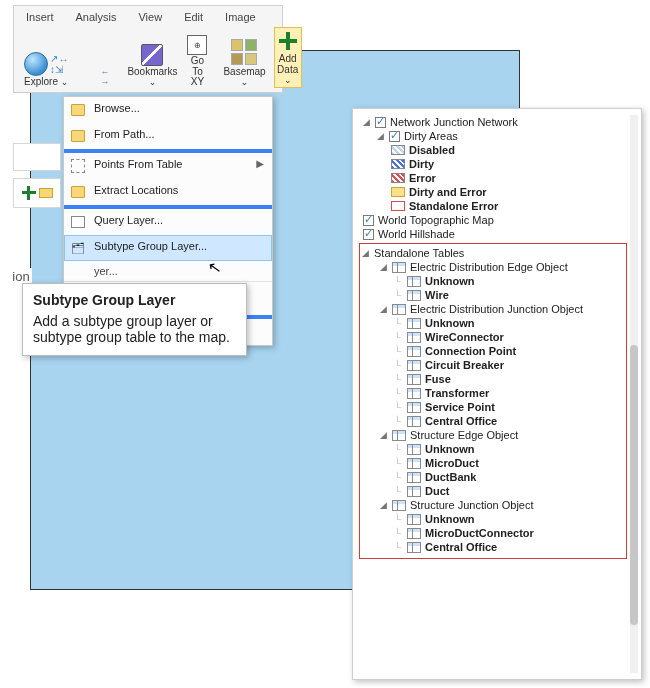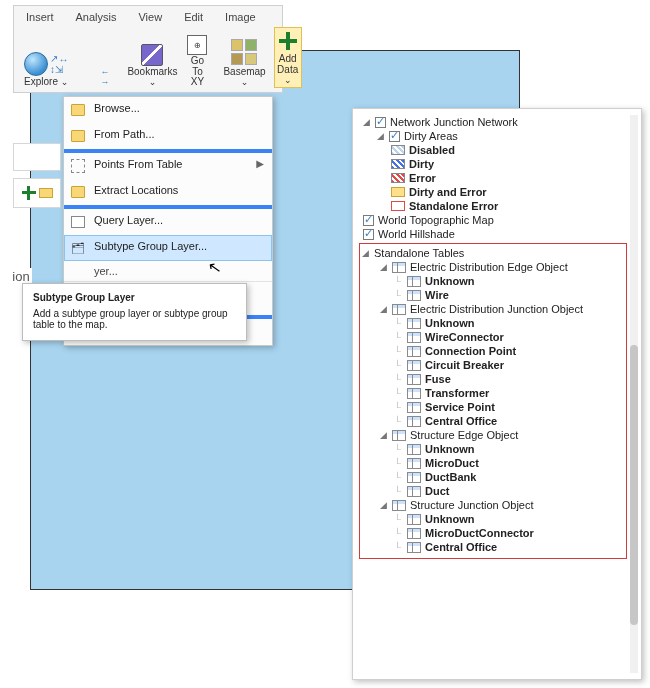--- a/index.html
+++ b/index.html
@@ -40,21 +40,21 @@
   .rech { position:absolute; left:10px; top:268px; width:22px; height:17px; background:#fff; font-size:13px; color:#555; display:flex; align-items:center; justify-content:center; border:1px solid #fff;}
   
   .frag1{ position:absolute; left:13px; top:143px; width:48px; height:28px; background:#fff; border:1px solid #d6d6d6; }
   .frag2{ position:absolute; left:13px; top:178px; width:48px; height:30px; background:#fff; border:1px solid #d6d6d6; display:flex; align-items:center; justify-content:center; gap:2px; }
   .frag2 .plus2{ width:16px;height:16px; position:relative; }
   .frag2 .plus2::before,.frag2 .plus2::after{content:"";position:absolute;background:#1b7f2e;}
   .frag2 .plus2::before{left:6px;top:1px;width:3px;height:14px;}
   .frag2 .plus2::after{top:6px;left:1px;height:3px;width:14px;}
   .frag2 .tag{ width:14px;height:10px; background:#f8d776;border:1px solid #caa437; }
   
-  .tooltip { position:absolute; left:22px; top:283px; width:225px; background:#ffffff; border:1px solid #bcbcbc; padding:8px 10px 10px 10px; font-size:10px; color:#222; box-shadow:2px 2px 6px rgba(0,0,0,.25); }
+  .tooltip { position:absolute; left:22px; top:283px; width:225px; background:#ffffff; border:1px solid #bcbcbc; padding:8px 10px 10px 10px; font-size:14px; color:#222; box-shadow:2px 2px 6px rgba(0,0,0,.25); }
   .tooltip .tth { font-weight:600; margin-bottom:5px; }
   .menu .extraline{ padding:4px 8px 4px 30px; color:#444; font-size:11px; }
   .menu .gap{ height:34px; border-top:1px solid #e3e3e3; }
   
   .cursor{ position:absolute; left:208px; top:258px; font-size:16px; color:#000; transform:rotate(-10deg); text-shadow:0 0 2px #fff; }
   
   .toc { position:absolute; right:8px; top:108px; width:290px; height:572px; background:#fff; border:1px solid #cfcfcf; box-shadow:2px 2px 6px rgba(0,0,0,.25); font-size:11px; color:#222; overflow:hidden; }
   .toc-inner{ position:absolute; inset:6px 14px 6px 6px; overflow:auto; }
   .scroll{ position:absolute; right:3px; top:6px; bottom:6px; width:8px; background:#f0f0f0; }
   .scroll .thumb{ position:absolute; left:0; right:0; top:230px; height:280px; background:#c6c6c6; border-radius:4px; }

